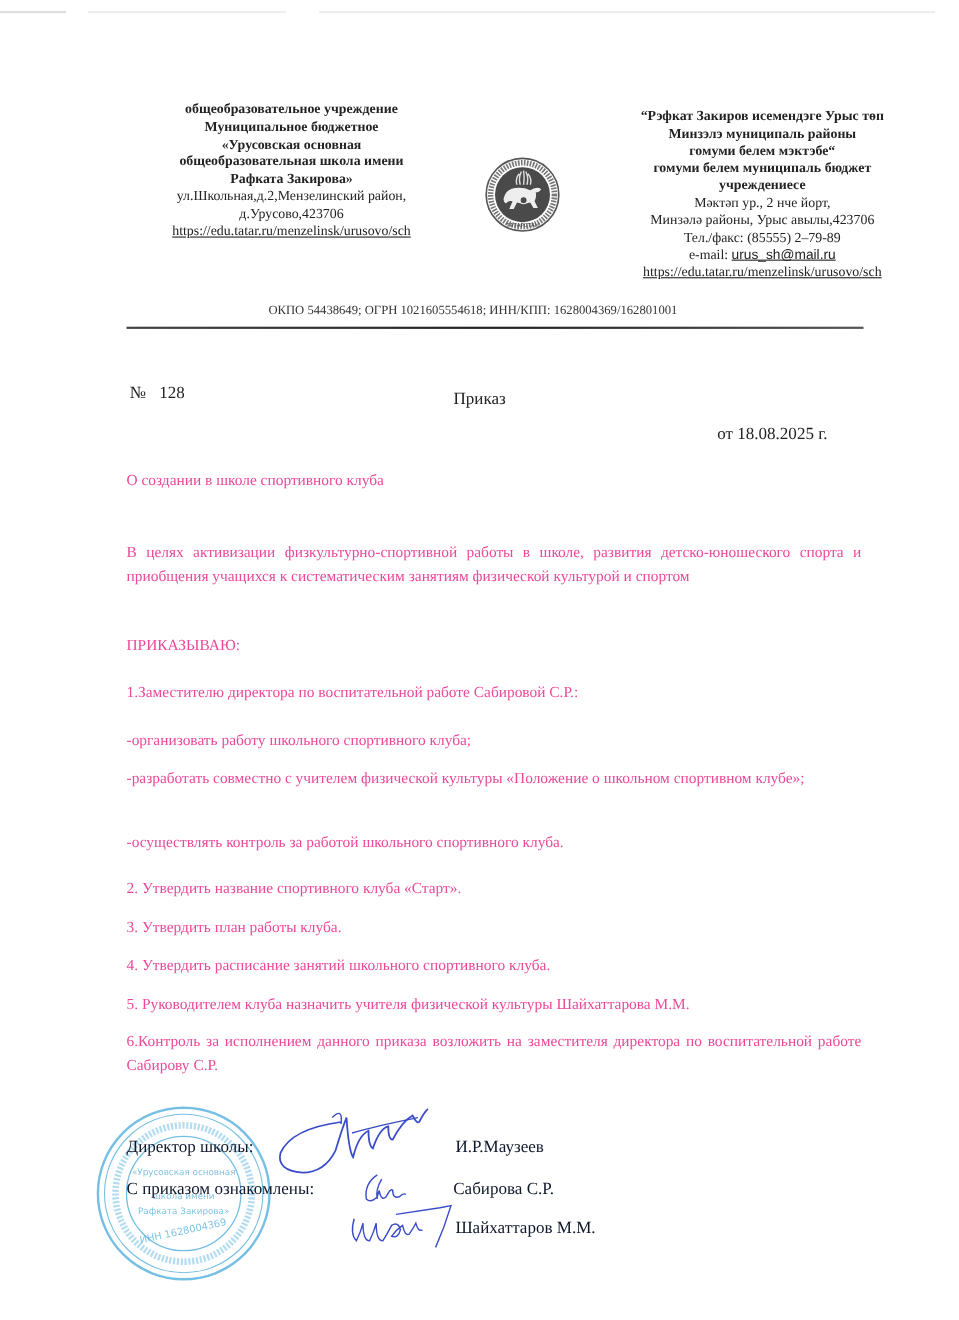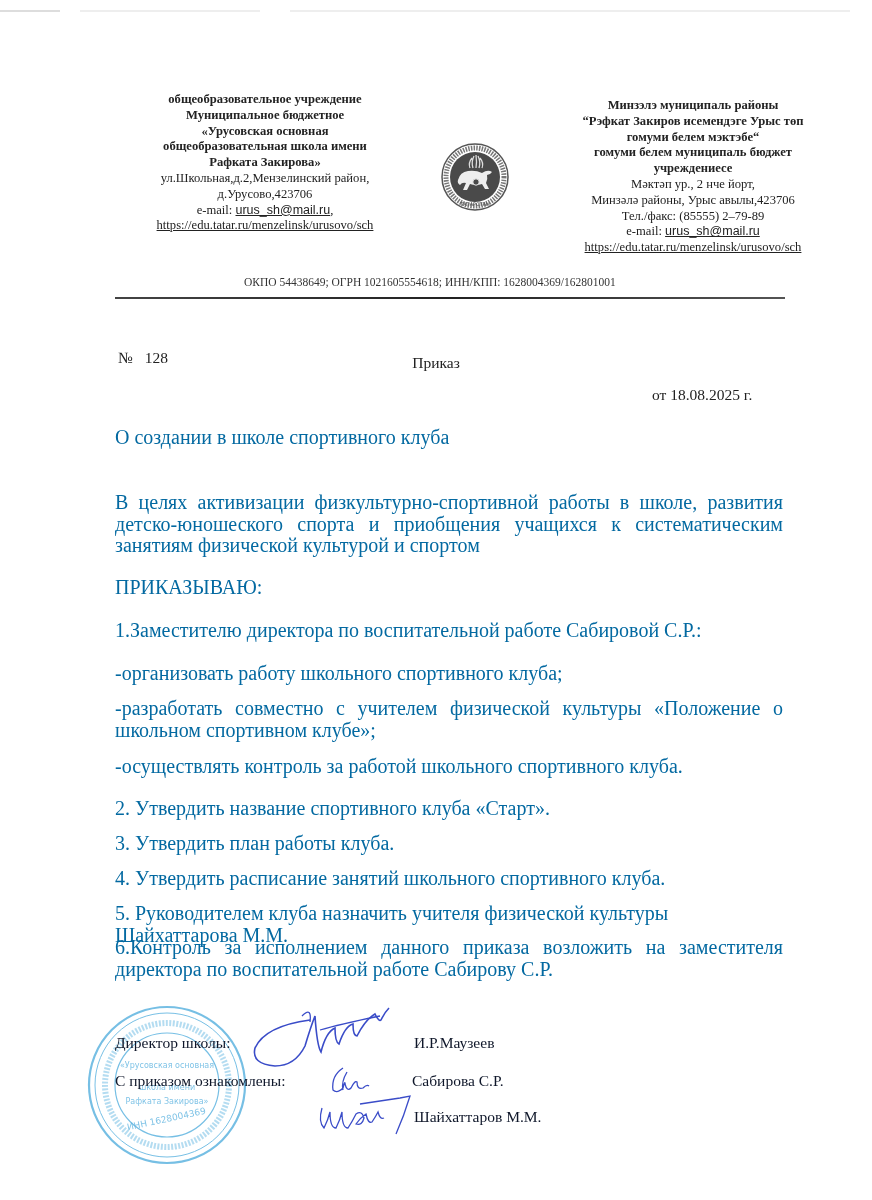--- a/index.html
+++ b/index.html
@@ -21,21 +21,21 @@
 
   .reg-line { position: absolute; left: 244px; top: 276px; font-size: 11.5px; color: #333; white-space: nowrap; }
   .rule { position: absolute; left: 115px; top: 297px; width: 670px; height: 2px;
           background: linear-gradient(90deg, #444, #222 50%, #555); }
 
   .title { position: absolute; left: 0; width: 872px; top: 314px; text-align: center; font-size: 15.5px; margin-top: 40px; }
   .num { position: absolute; left: 118px; top: 349px; font-size: 15.5px; }
   .num .no { margin-right: 12px; }
   .date { position: absolute; left: 652px; top: 352px; font-size: 15.5px; margin-top: 34px; }
 
-  .body-text { position: absolute; left: 115px; width: 668px; font-size: 20px; line-height: 21.5px; color: #0369a1; }
+  .body-text { position: absolute; left: 115px; width: 668px; font-size: 14px; line-height: 21.5px; color: #ec4899; }
   .just { text-align: justify; text-align-last: left; }
   .subject { top: 427px; }
 
   .sig { position: absolute; font-size: 15.5px; color: #0f172a; white-space: nowrap; }
 
   .stamp { position: absolute; left: 86px; top: 1004px; width: 162px; height: 162px; }
   .signature { position: absolute; }
 </style>
 </head>
 <body>
@@ -43,37 +43,36 @@
 <div class="scan-top"></div>
 
 <div class="hdr-left">
   <span class="b">общеобразовательное  учреждение</span>
   <span class="b">Муниципальное бюджетное</span>
   <span class="b">«Урусовская  основная</span>
   <span class="b">общеобразовательная школа имени</span>
   <span class="b">Рафката Закирова»</span>
   <span class="n">ул.Школьная,д.2,Мензелинский район,</span>
   <span class="n">д.Урусово,423706</span>
-  <span class="n"><span>e-mail: </span><span class="u mono-mail">urus_sh@mail.ru</span><span>,</span></span>
   <span class="n u">https://edu.tatar.ru/menzelinsk/urusovo/sch</span>
 </div>
 
 <svg class="emblem" viewBox="0 0 70 70">
   <circle cx="35" cy="35" r="33" fill="#fff" stroke="#555" stroke-width="1.5"></circle>
   <circle cx="35" cy="35" r="29" fill="none" stroke="#777" stroke-width="5" stroke-dasharray="1.5 1.2"></circle>
   <circle cx="35" cy="35" r="25" fill="#4a4a4a"></circle>
   <path d="M34 14 q-3 6 -1 12 M36 13 q1 7 0 13 M38 14 q3 6 1 12 M32 16 q-4 5 -2 10 M40 16 q4 5 2 10" stroke="#ddd" stroke-width="1.3" fill="none"></path>
   <path d="M18 38 q2 -8 10 -9 q8 -1 14 2 q6 -4 10 -1 q-2 3 -5 3 q1 4 -1 8 l3 6 l-4 0 l-3 -5 q-6 2 -12 0 l-3 6 l-4 0 l3 -7 q-4 -1 -6 2 q-3 -2 -2 -5z" fill="#eee"></path>
   <circle cx="36" cy="40" r="3.2" fill="#4a4a4a" stroke="#eee" stroke-width="1"></circle>
   <text x="35" y="64" font-size="5" text-anchor="middle" fill="#444" font-family="DejaVu Sans, sans-serif">ТАТАРСТАН</text>
 </svg>
 
 <div class="hdr-right">
+  <span class="b">“Рэфкат Закиров исемендэге Урыс төп</span>
   <span class="b">Минзэлэ муниципаль районы</span>
-  <span class="b">“Рэфкат Закиров исемендэге Урыс төп</span>
   <span class="b">гомуми белем мэктэбе“</span>
   <span class="b">гомуми белем муниципаль бюджет</span>
   <span class="b">учреждениесе</span>
   <span class="n">Мәктәп ур., 2 нче йорт,</span>
   <span class="n">Минзәлә районы, Урыс авылы,423706</span>
   <span class="n">Тел./факс: (85555) 2–79-89</span>
   <span class="n"><span>e-mail: </span><span class="u mono-mail">urus_sh@mail.ru</span></span>
   <span class="n u">https://edu.tatar.ru/menzelinsk/urusovo/sch</span>
 </div>
 

